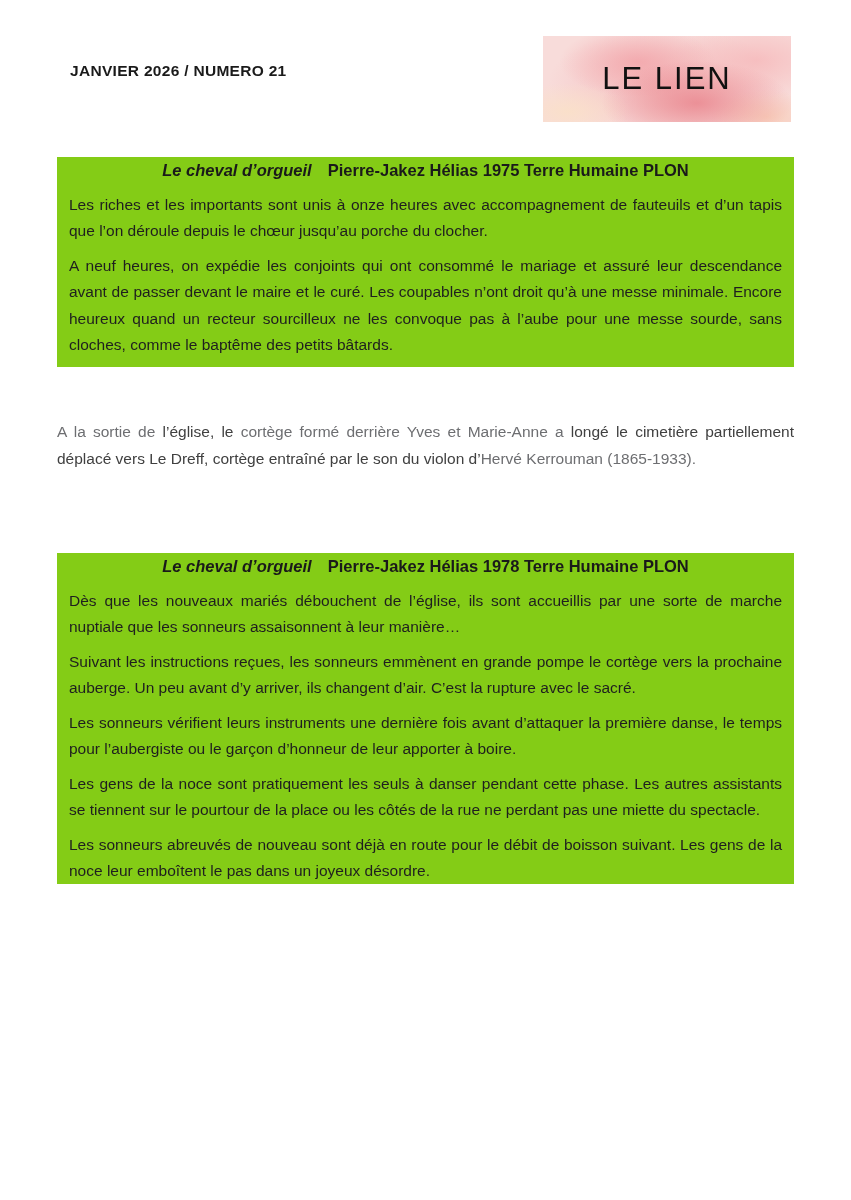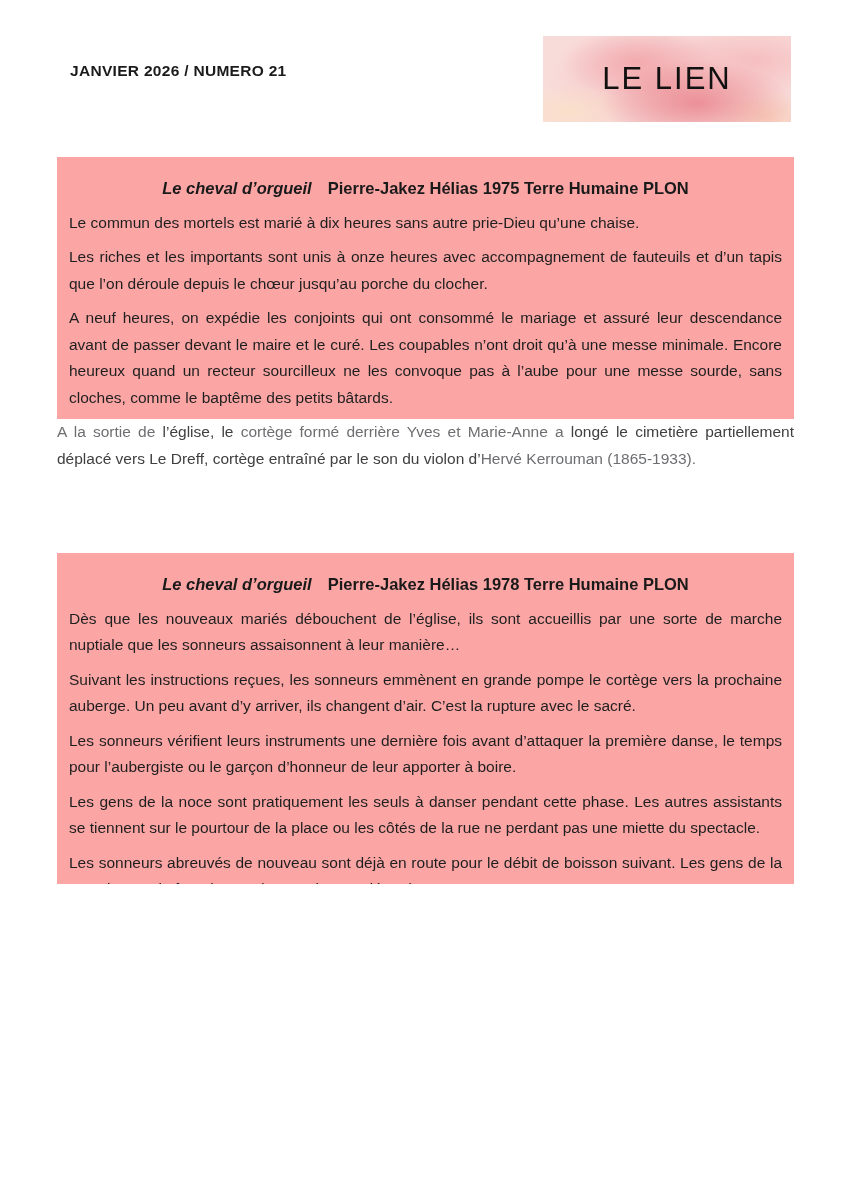--- a/index.html
+++ b/index.html
@@ -27,22 +27,22 @@
       radial-gradient(60% 80% at 50% 55%, rgba(238,146,152,.45), rgba(238,146,152,0) 80%),
       #f8dcda;
   }
   .masthead-title {
     font-size:31px; font-weight:normal; letter-spacing:2px; color:#111111;
   }
 
   
   .quote-block {
     position:absolute; left:57px; width:737px;
-    background:#fca5a5;
-    padding:18px 12px 8px 12px; box-sizing:border-box;
+    background:#84cc16;
+    padding:0 12px 8px 12px; box-sizing:border-box;
   }
   .qb-1 { top:157px; }
   .qb-2 { top:553px; }
   .block-title {
     margin:0 0 8px 0; text-align:center;
     font-size:16.5px; font-weight:bold; line-height:26.5px; color:#1a1a1a;
   }
   .block-title em { font-style:italic; }
   .title-gap { display:inline-block; width:16px; }
   .quote-block p {
@@ -83,21 +83,20 @@
 
 <div class="page">
 
   <div class="issue">JANVIER 2026 / NUMERO 21</div>
   <div class="masthead">
     <span class="masthead-title">LE LIEN</span>
   </div>
 
   <section class="quote-block qb-1">
     <h2 class="block-title"><em>Le cheval d’orgueil</em><span class="title-gap"></span><span>Pierre-Jakez Hélias 1975 Terre Humaine PLON</span></h2>
-    <p>Le commun des mortels est marié à dix heures sans autre prie-Dieu qu’une chaise.</p>
     <p>Les riches et les importants sont unis à onze heures avec accompagnement de fauteuils et d’un tapis que l’on déroule depuis le chœur jusqu’au porche du clocher.</p>
     <p>A neuf heures, on expédie les conjoints qui ont consommé le mariage et assuré leur descendance avant de passer devant le maire et le curé. Les coupables n’ont droit qu’à une messe minimale. Encore heureux quand un recteur sourcilleux ne les convoque pas à l’aube pour une messe sourde, sans cloches, comme le baptême des petits bâtards.</p>
   </section>
 
   <p class="interlude"><span class="tone-muted">A la sortie de </span><span class="tone-dark">l’église, le </span><span class="tone-muted">cortège formé derrière Yves et Marie-Anne a </span><span class="tone-dark">longé le cimetière partiellement déplacé vers Le Dreff, cortège entraîné par le son du violon d’</span><span class="tone-muted">Hervé Kerrouman (1865-1933).</span></p>
 
   <section class="quote-block qb-2">
     <h2 class="block-title"><em>Le cheval d’orgueil</em><span class="title-gap"></span><span>Pierre-Jakez Hélias 1978 Terre Humaine PLON</span></h2>
     <p>Dès que les nouveaux mariés débouchent de l’église, ils sont accueillis par une sorte de marche nuptiale que les sonneurs assaisonnent à leur manière…</p>
     <p>Suivant les instructions reçues, les sonneurs emmènent en grande pompe le cortège vers la prochaine auberge. Un peu avant d’y arriver, ils changent d’air. C’est la rupture avec le sacré.</p>

